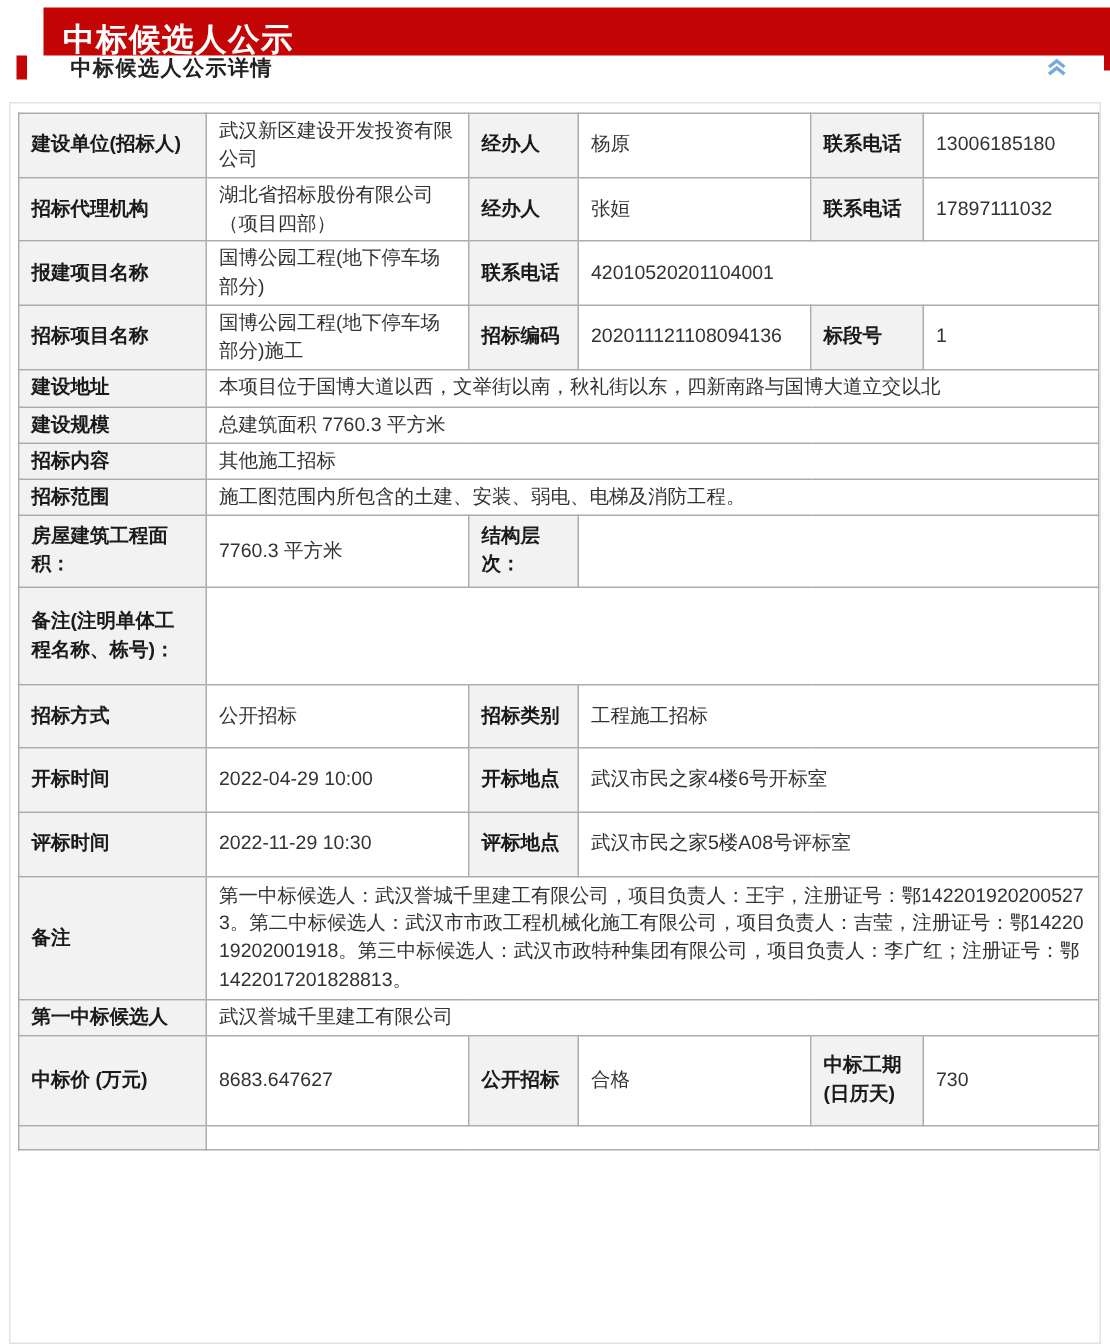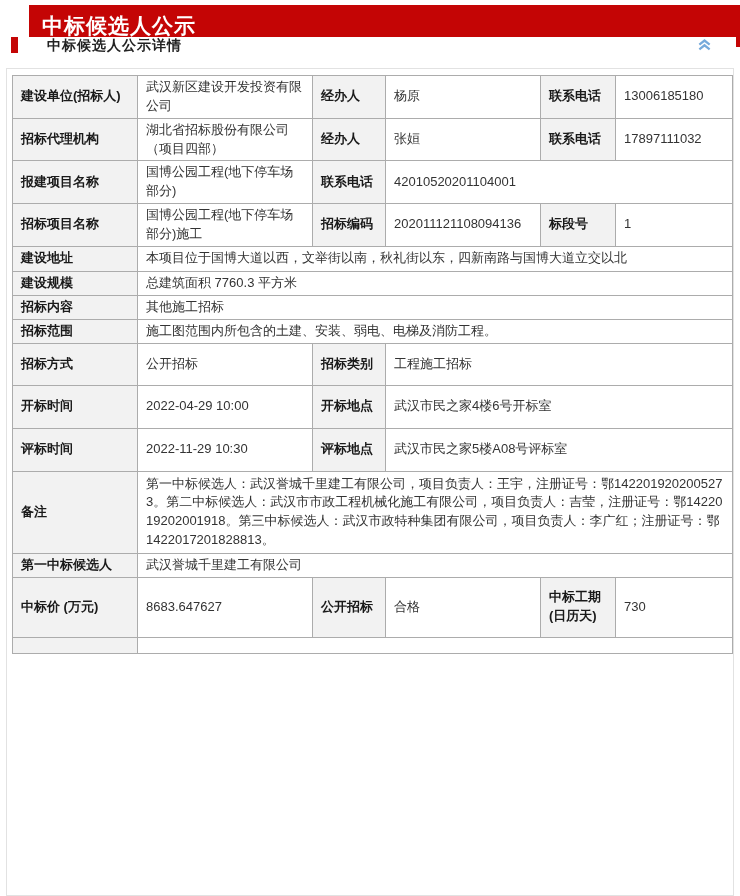--- a/index.html
+++ b/index.html
@@ -102,20 +102,30 @@
           <td class="val" colspan="5">总建筑面积 7760.3 平方米</td>
         </tr>
         <tr class="rh29">
           <td class="lbl">招标内容</td>
           <td class="val" colspan="5">其他施工招标</td>
         </tr>
         <tr class="rh29">
           <td class="lbl">招标范围</td>
           <td class="val" colspan="5">施工图范围内所包含的土建、安装、弱电、电梯及消防工程。</td>
         </tr>
+        <tr class="rh53">
+          <td class="lbl">房屋建筑工程面积：</td>
+          <td class="val">7760.3 平方米</td>
+          <td class="lbl">结构层次：</td>
+          <td class="val" colspan="3"></td>
+        </tr>
+        <tr class="rh70">
+          <td class="lbl">备注(注明单体工程名称、栋号)：</td>
+          <td class="val" colspan="5"></td>
+        </tr>
         <tr class="rh47">
           <td class="lbl">招标方式</td>
           <td class="val">公开招标</td>
           <td class="lbl">招标类别</td>
           <td class="val" colspan="3">工程施工招标</td>
         </tr>
         <tr class="rh48">
           <td class="lbl">开标时间</td>
           <td class="val">2022-04-29 10:00</td>
           <td class="lbl">开标地点</td>

